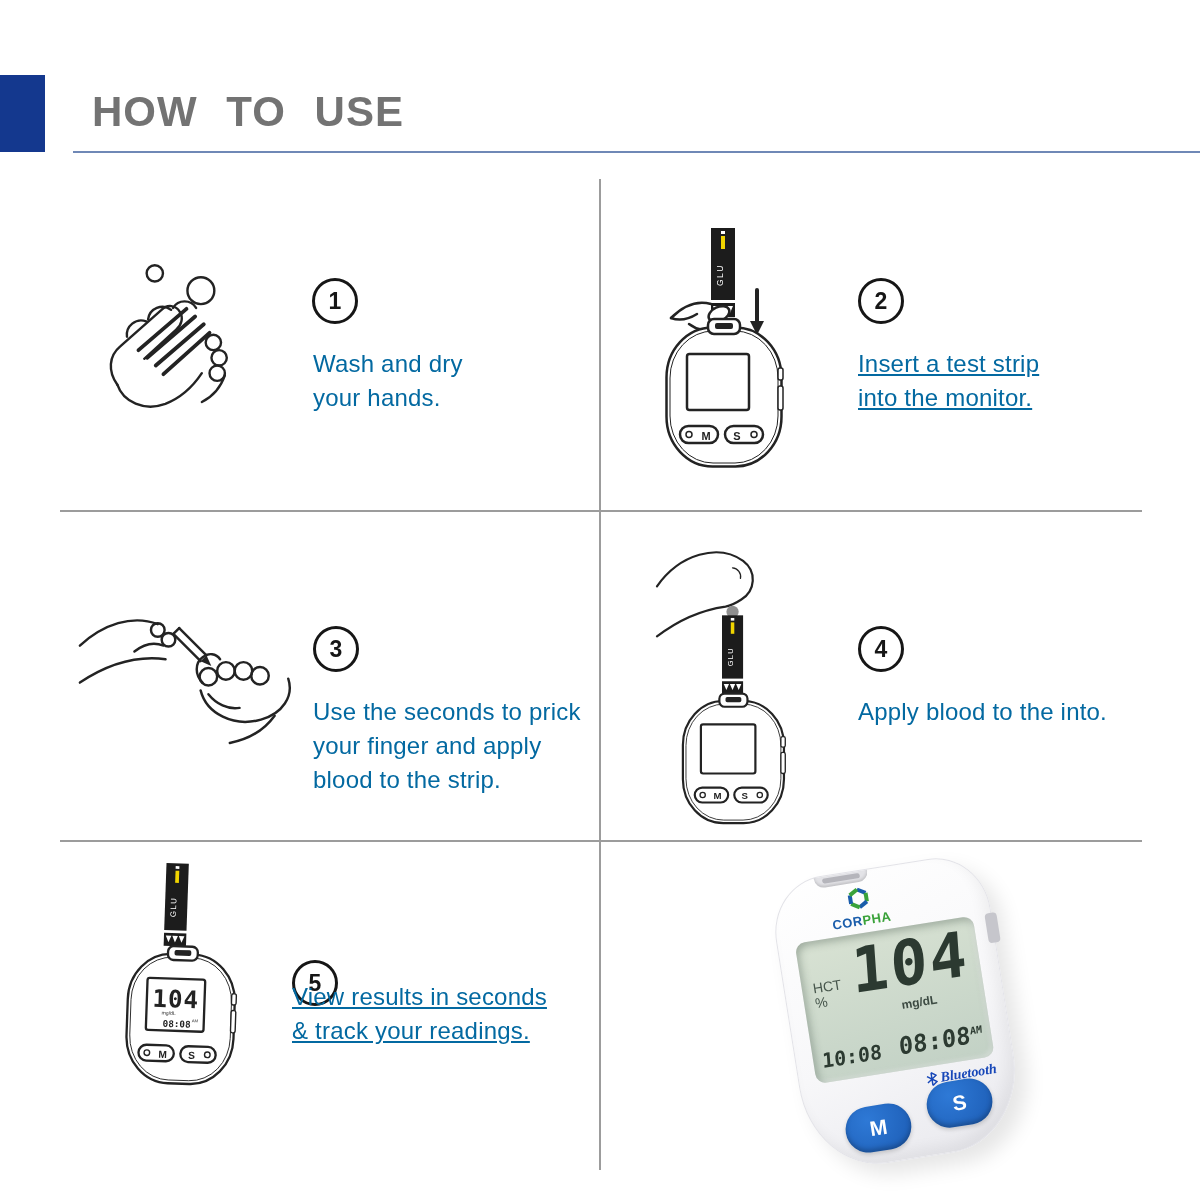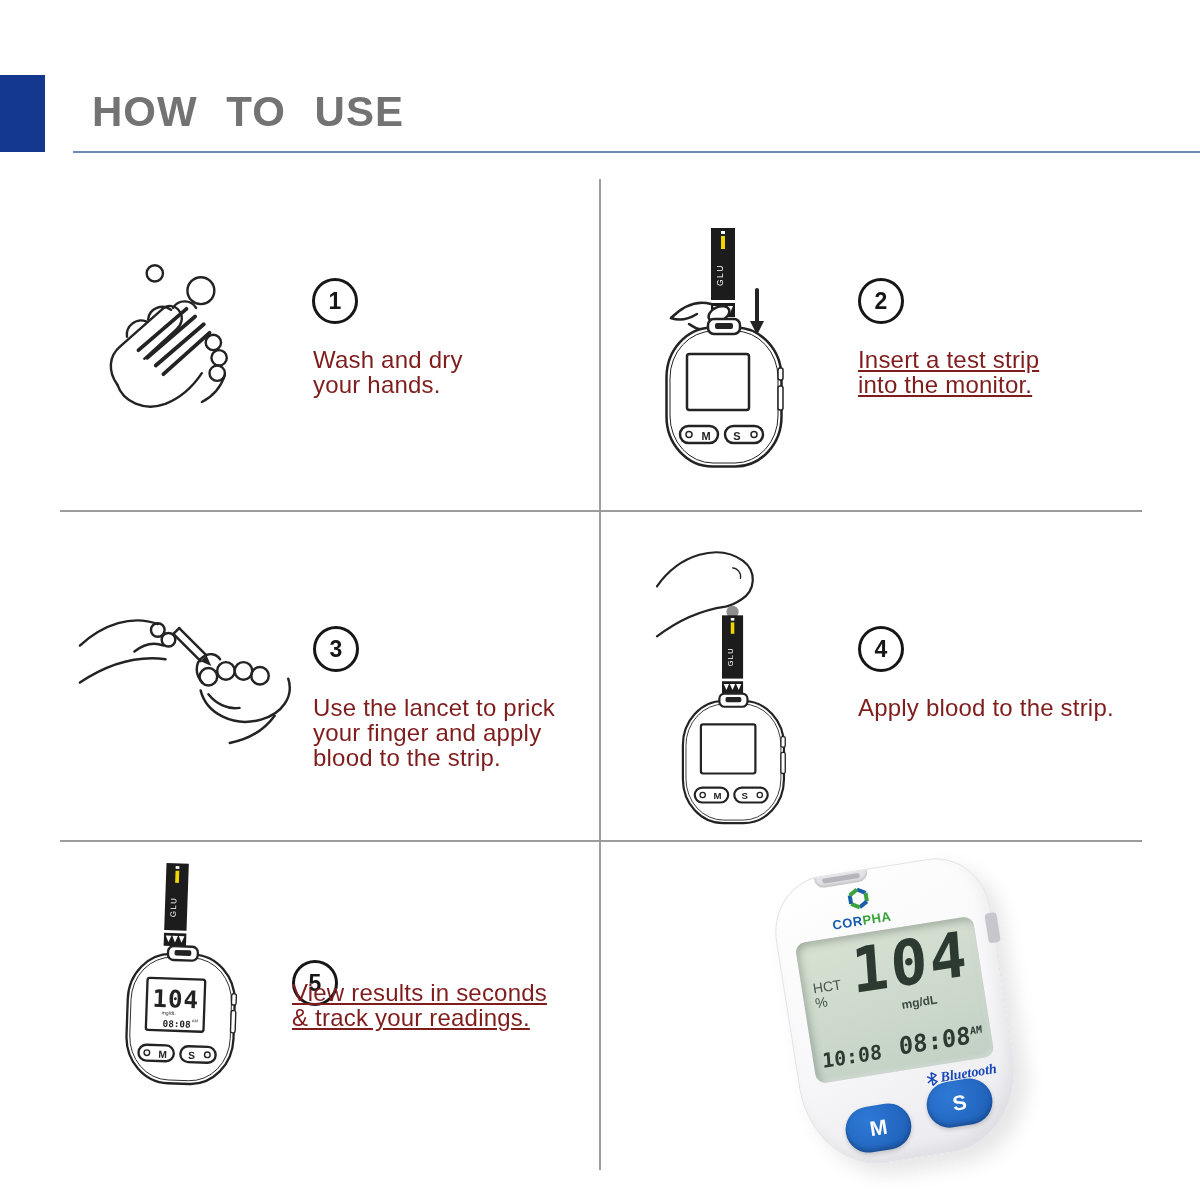--- a/index.html
+++ b/index.html
@@ -14,22 +14,22 @@
 
   
   .vline{position:absolute;left:599px;top:179px;width:2px;height:991px;background:#9c9c9c;}
   .hline{position:absolute;left:60px;width:1082px;height:2px;background:#9c9c9c;}
   .hline-1{top:510px;} .hline-2{top:840px;}
 
   
   .step-num{position:absolute;width:46px;height:46px;border:3px solid #161616;border-radius:50%;
             display:flex;align-items:center;justify-content:center;font-size:23px;font-weight:700;
             color:#161616;box-sizing:border-box;background:#fff;}
-  .step-text{position:absolute;font-size:24px;line-height:25px;letter-spacing:.2px;
-             color:#7f1d1d;white-space:pre-line;}
+  .step-text{position:absolute;font-size:24px;line-height:34px;letter-spacing:.2px;
+             color:#0369a1;white-space:pre-line;}
   .num-1{left:312px;top:278px;} .text-1{left:313px;top:347px;}
   .num-2{left:858px;top:278px;} .text-2{left:858px;top:347px;text-decoration:underline;}
   .num-3{left:313px;top:626px;} .text-3{left:313px;top:695px;}
   .num-4{left:858px;top:626px;} .text-4{left:858px;top:695px;}
   .num-5{left:292px;top:960px;} .text-5{left:292px;top:980px;text-decoration:underline;}
 
   .ill{position:absolute;}
   .ill-1{left:102px;top:258px;} .ill-2{left:655px;top:222px;}
   .ill-3{left:76px;top:600px;}  .ill-4{left:655px;top:538px;}
   .ill-5{left:116px;top:862px;transform:rotate(2deg);}
@@ -169,35 +169,35 @@
     <circle cx="154" cy="72" r="9"></circle>
     <circle cx="172" cy="72" r="9"></circle>
     <circle cx="189" cy="77" r="9"></circle>
     <path d="M128,92 C134,116 162,130 190,122 C212,116 224,98 218,80"></path>
     <path d="M136,96 C144,106 156,112 168,110"></path>
     <path d="M158,146 C178,142 194,132 204,118"></path>
   </svg>
   <div class="step-num num-3">
       <span>3</span>
     </div>
-  <div class="step-text text-3">Use the lancet to prick
+  <div class="step-text text-3">Use the seconds to prick
 your finger and apply
 blood to the strip.</div>
 
   <svg class="ill ill-4 lineart" width="163" height="290" viewBox="0 0 185 330">
     <path d="M2,55 C28,18 72,6 100,26 C116,38 114,60 98,70 C92,74 86,77 80,78 C52,82 28,92 2,112" fill="#ffffff"></path>
     <path d="M88,34 a10,10 0 0 1 9,12" stroke-width="1.5"></path>
     <circle cx="88" cy="84" r="7" fill="#8f8f8f" stroke="none"></circle>
     <use href="#strip-base" x="76" y="88"></use>
     <use href="#meter-base" x="30" y="184"></use>
   </svg>
   <div class="step-num num-4">
       <span>4</span>
     </div>
-  <div class="step-text text-4">Apply blood to the strip.</div>
+  <div class="step-text text-4">Apply blood to the into.</div>
 
   <svg class="ill ill-5 lineart" width="149" height="228" viewBox="0 0 160 245">
     <use href="#strip-base" x="50" y="2"></use>
     <use href="#meter-base" x="12" y="98"></use>
     <text x="65" y="157" text-anchor="middle" font-family="DejaVu Sans Mono, monospace" font-size="26" font-weight="bold" letter-spacing="1" fill="#232323" stroke="none">104</text>
     <text x="58" y="165" text-anchor="middle" font-family="Liberation Sans, sans-serif" font-size="5.5" fill="#232323" stroke="none">mg/dL</text>
     <text x="82" y="178" text-anchor="end" font-family="DejaVu Sans Mono, monospace" font-size="10" font-weight="bold" fill="#232323" stroke="none">08:08</text>
     <text x="83" y="172" font-family="Liberation Sans, sans-serif" font-size="4.5" fill="#232323" stroke="none">AM</text>
   </svg>
   <div class="step-num num-5">

